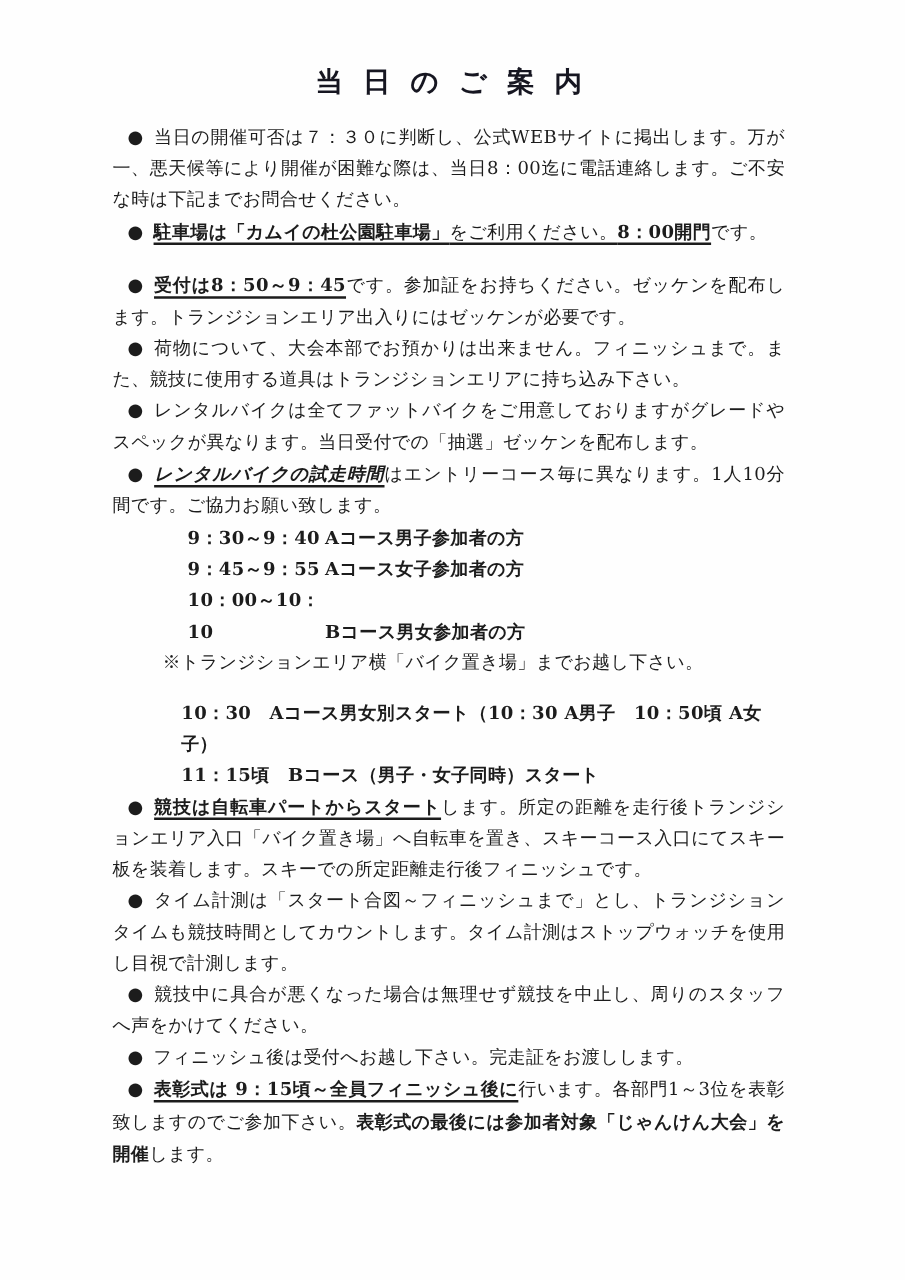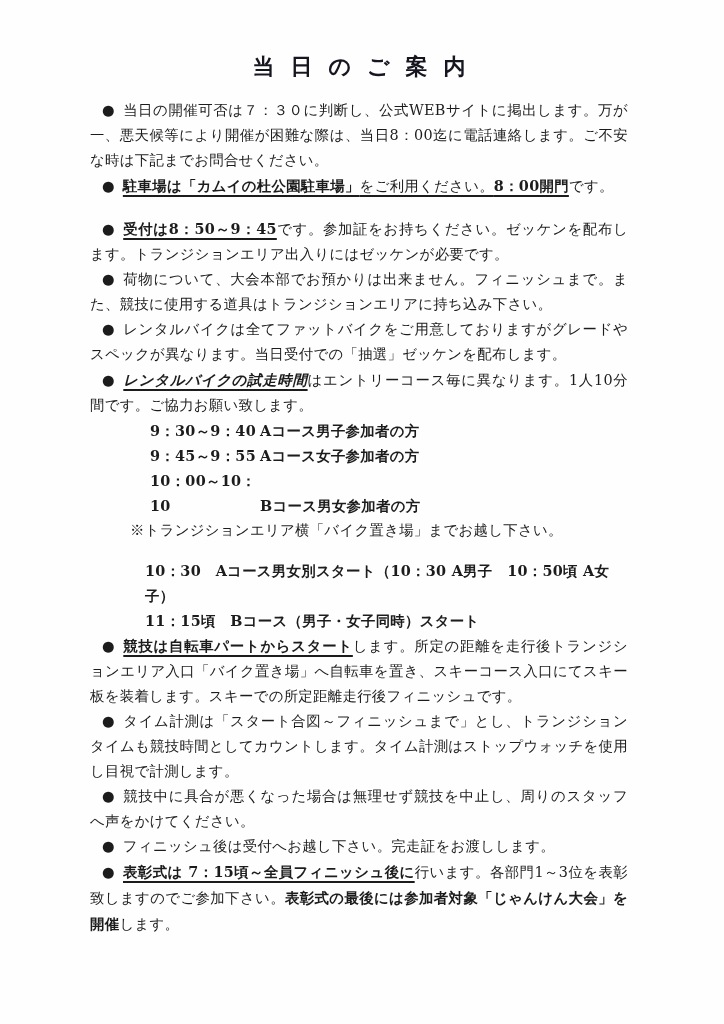--- a/index.html
+++ b/index.html
@@ -60,16 +60,16 @@
       <div class="schedule"><span class="time">9：45～9：55</span><span>Aコース女子参加者の方</span></div>
       <div class="schedule"><span class="time">10：00～10：10</span><span>Bコース男女参加者の方</span></div>
       <div class="subnote"><span>※トランジションエリア横「バイク置き場」までお越し下さい。</span></div>
       <div class="gap-lg"></div>
       <div class="startline"><span class="b">10：30　Aコース男女別スタート（10：30 A男子　10：50頃 A女子）</span></div>
       <div class="startline"><span class="b">11：15頃　Bコース（男子・女子同時）スタート</span></div>
       <div class="para bullet"><span class="marker">●</span><span class="b u">競技は自転車パートからスタート</span><span>します。所定の距離を走行後トランジションエリア入口「バイク置き場」へ自転車を置き、スキーコース入口にてスキー板を装着します。スキーでの所定距離走行後フィニッシュです。</span></div>
       <div class="para bullet"><span class="marker">●</span><span>タイム計測は「スタート合図～フィニッシュまで」とし、トランジションタイムも競技時間としてカウントします。タイム計測はストップウォッチを使用し目視で計測します。</span></div>
       <div class="para bullet"><span class="marker">●</span><span>競技中に具合が悪くなった場合は無理せず競技を中止し、周りのスタッフへ声をかけてください。</span></div>
       <div class="para bullet"><span class="marker">●</span><span>フィニッシュ後は受付へお越し下さい。完走証をお渡しします。</span></div>
-      <div class="para bullet"><span class="marker">●</span><span class="b u">表彰式は 7：15頃～全員フィニッシュ後に</span><span>行います。各部門1～3位を表彰致しますのでご参加下さい。</span><span class="b">表彰式の最後には参加者対象「じゃんけん大会」を開催</span><span>します。</span></div>
+      <div class="para bullet"><span class="marker">●</span><span class="b u">表彰式は 9：15頃～全員フィニッシュ後に</span><span>行います。各部門1～3位を表彰致しますのでご参加下さい。</span><span class="b">表彰式の最後には参加者対象「じゃんけん大会」を開催</span><span>します。</span></div>
     </div>
 
 </div>
 
 </body></html>

